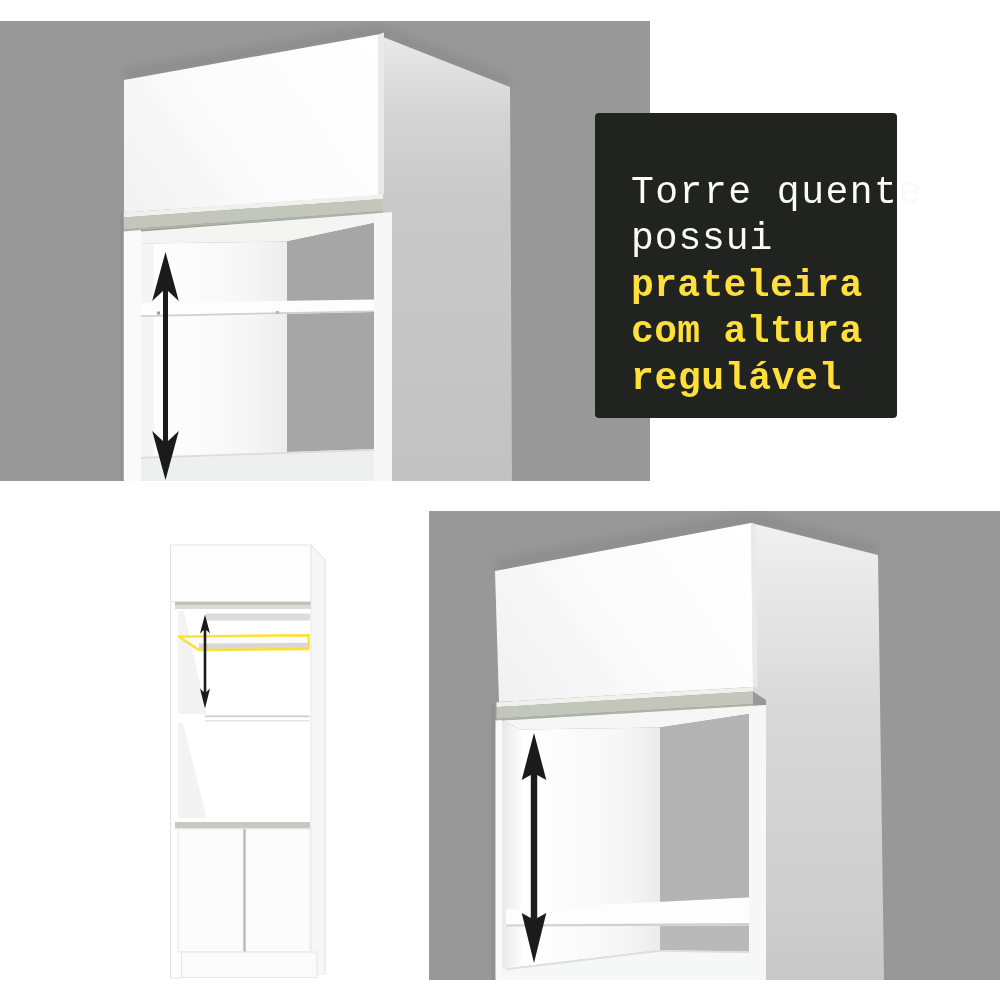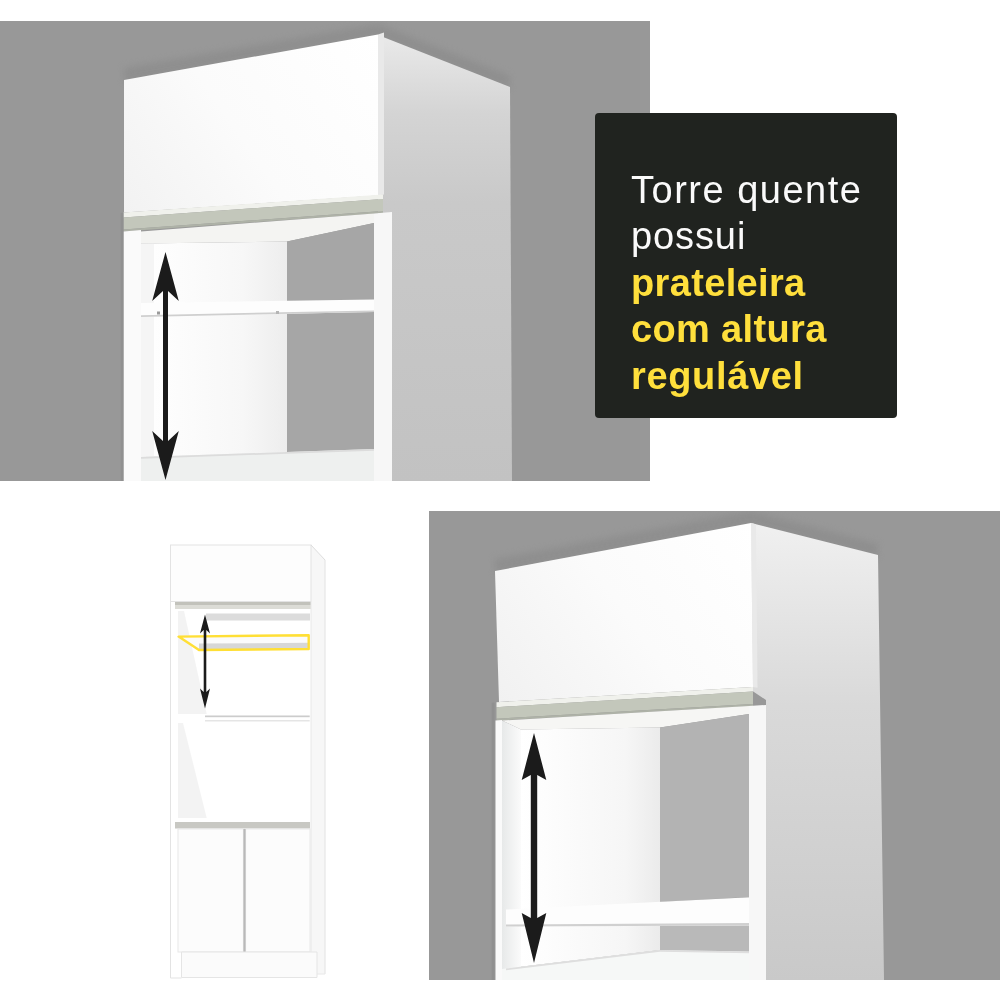--- a/index.html
+++ b/index.html
@@ -1,16 +1,16 @@
 <!DOCTYPE html>
 <html><head>
 <meta charset="utf-8">
 <style>
   html,body{margin:0;padding:0;background:#ffffff;}
-  #canvas{width:1000px;height:1000px;position:relative;font-family:Liberation Sans, sans-serif;}
+  #canvas{width:1000px;height:1000px;position:relative;font-family:Liberation Mono, monospace;}
 </style>
 </head>
 <body>
 <div id="canvas">
 <svg width="1000" height="1000" viewBox="0 0 1000 1000">
 <defs>
   <linearGradient id="side1" x1="0" y1="33" x2="0" y2="481" gradientUnits="userSpaceOnUse">
     <stop offset="0" stop-color="#eaeaea"></stop>
     <stop offset="0.18" stop-color="#d4d4d4"></stop>
     <stop offset="0.38" stop-color="#c9c9c9"></stop>

